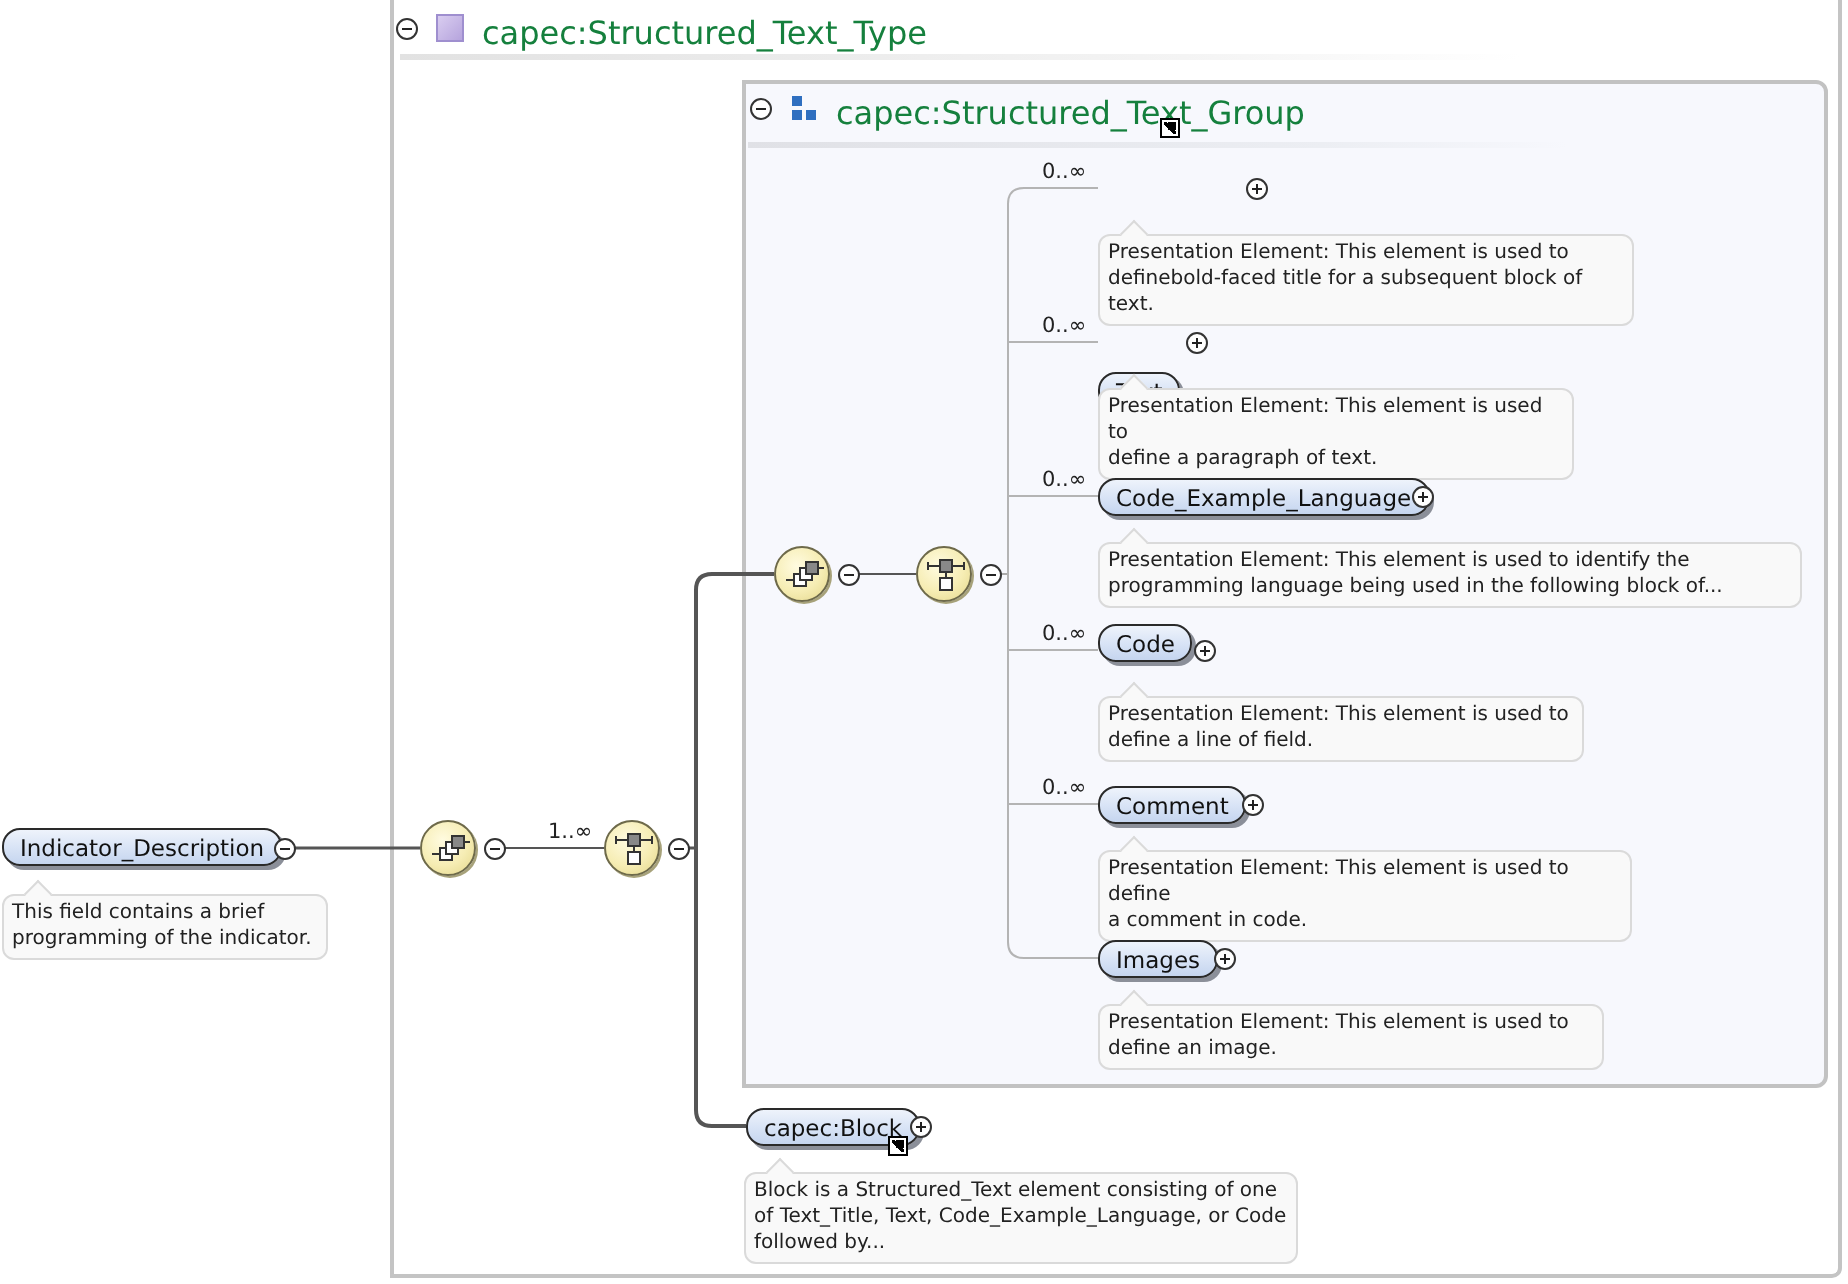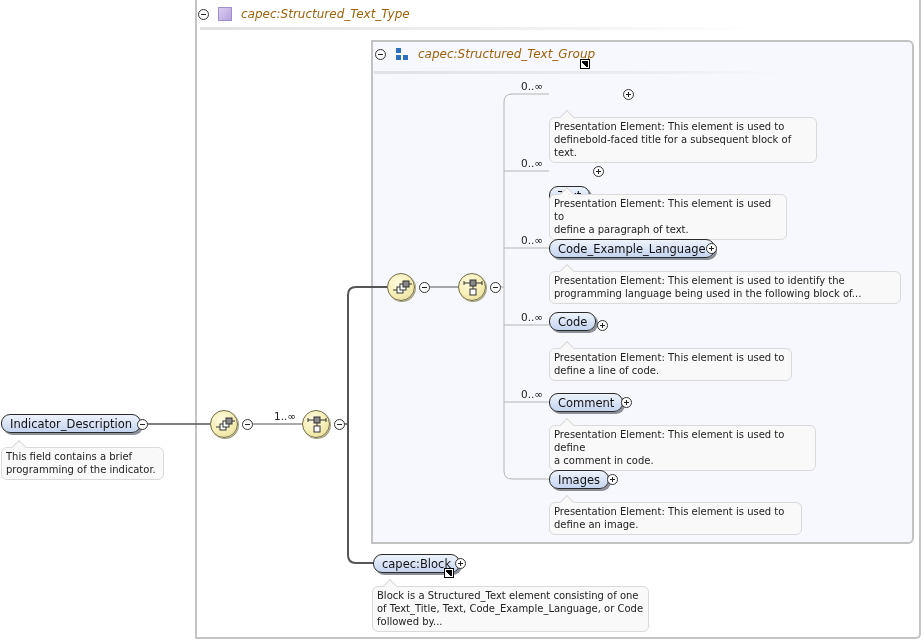--- a/index.html
+++ b/index.html
@@ -26,21 +26,21 @@
   .group-box {
     position:absolute; left:371px; top:40px; width:543px; height:504px;
     border:2px solid #c2c2c2; border-radius:0 6px 6px 0;
     background:#f7f8fd; box-sizing:border-box;
   }
   .group-header-shade {
     position:absolute; left:374px; top:71px; width:410px; height:3px;
     background:linear-gradient(to right, #e0e1e6, #eceef3 70%, rgba(247,248,253,0));
   }
 
-  .hdr-label { font-size:12px; color:#a16207; white-space:nowrap;font-style:italic; }
+  .hdr-label { font-size:16px; color:#15803d; white-space:nowrap; }
 
   .toggle {
     position:absolute; width:9px; height:9px; border:1px solid #333; border-radius:50%;
     background:#fff; box-sizing:content-box;
     font-size:9px; line-height:9px; text-align:center; color:#222;
   }
   .toggle::before { content:""; position:absolute; left:2px; top:4px; width:5px; height:1px; background:#222; }
   .toggle.plus::after { content:""; position:absolute; left:4px; top:2px; width:1px; height:5px; background:#222; }
 
   .type-icon {
@@ -214,21 +214,21 @@
 <div class="note" style="left:549px;top:271px;width:352px;">
   <span style="display:block">Presentation Element: This element is used to identify the</span>
   <span style="display:block">programming language being used in the following block of...</span>
 </div>
 
 <div class="occ" style="left:521px;top:311px;">0..∞</div>
 <div class="pill" style="left:549px;top:312px;text-align:center;">Code</div>
 <div class="toggle plus abs" style="left:597px;top:320px;"></div>
 <div class="note" style="left:549px;top:348px;width:243px;">
   <span style="display:block">Presentation Element: This element is used to</span>
-  <span style="display:block">define a line of code.</span>
+  <span style="display:block">define a line of field.</span>
 </div>
 
 <div class="occ" style="left:521px;top:388px;">0..∞</div>
 <div class="pill" style="left:549px;top:393px;">Comment</div>
 <div class="toggle plus abs" style="left:621px;top:397px;"></div>
 <div class="note" style="left:549px;top:425px;width:267px;">
   <span style="display:block">Presentation Element: This element is used to define</span>
   <span style="display:block">a comment in code.</span>
 </div>
 

